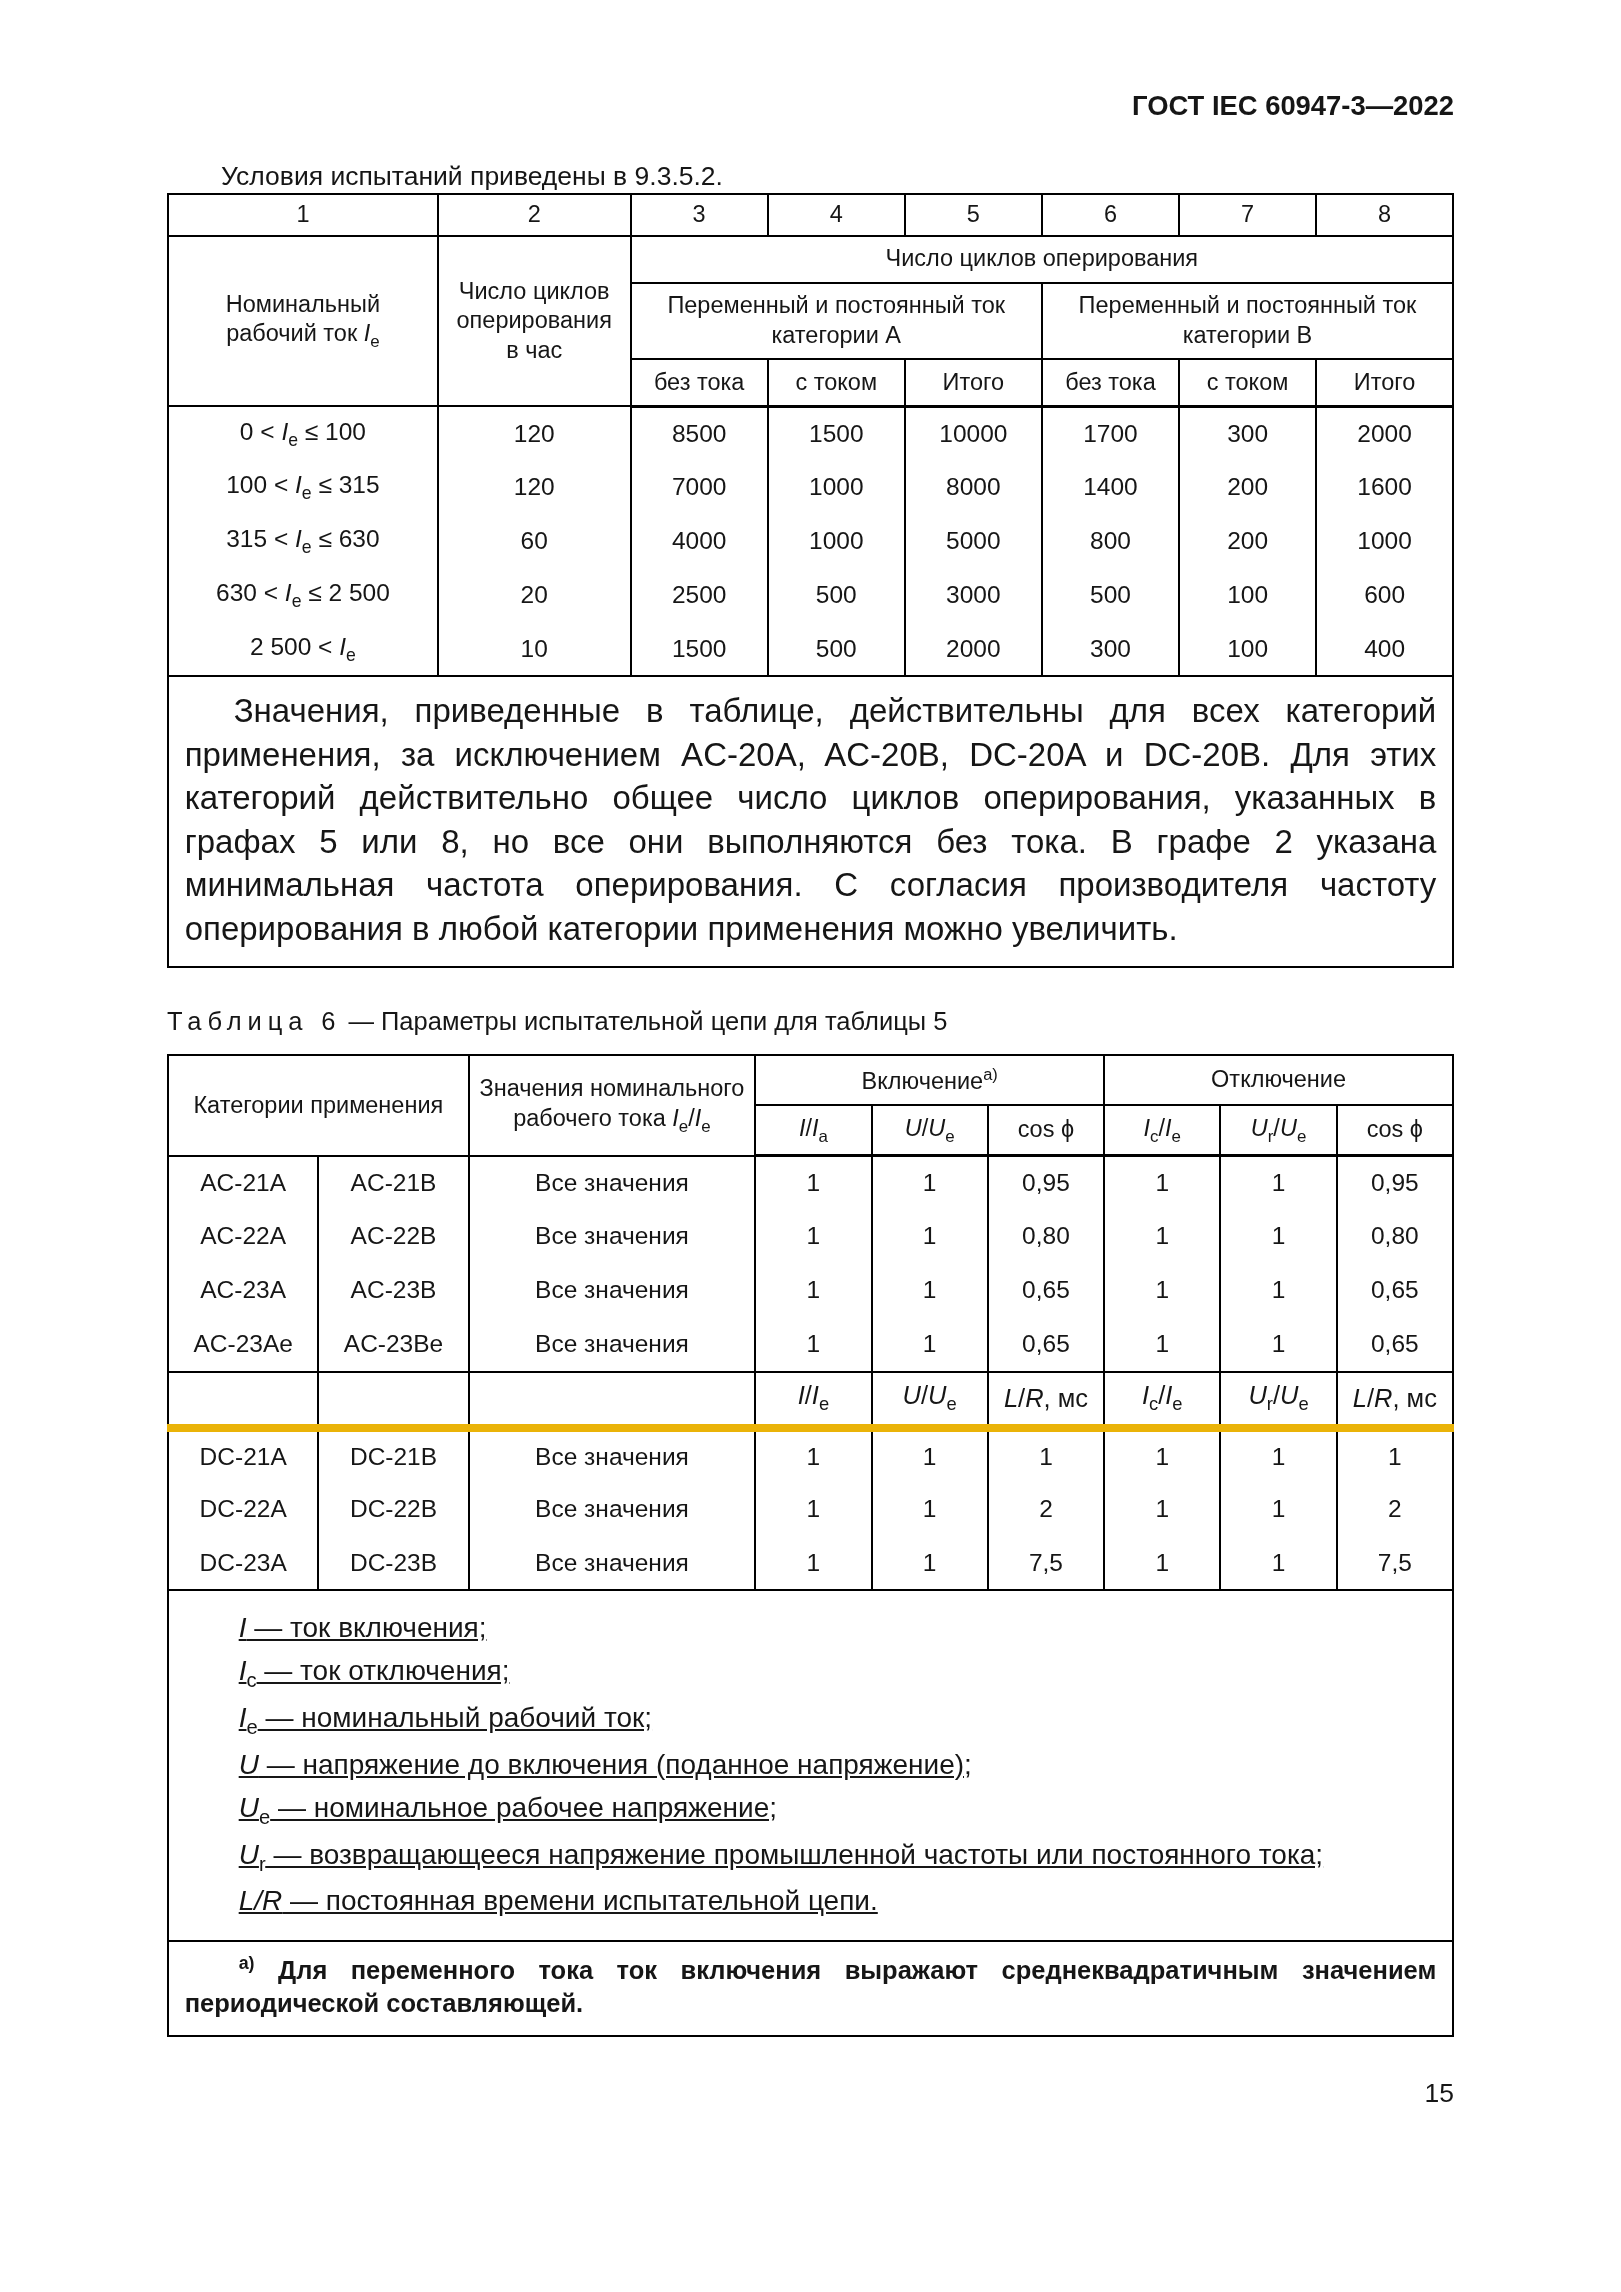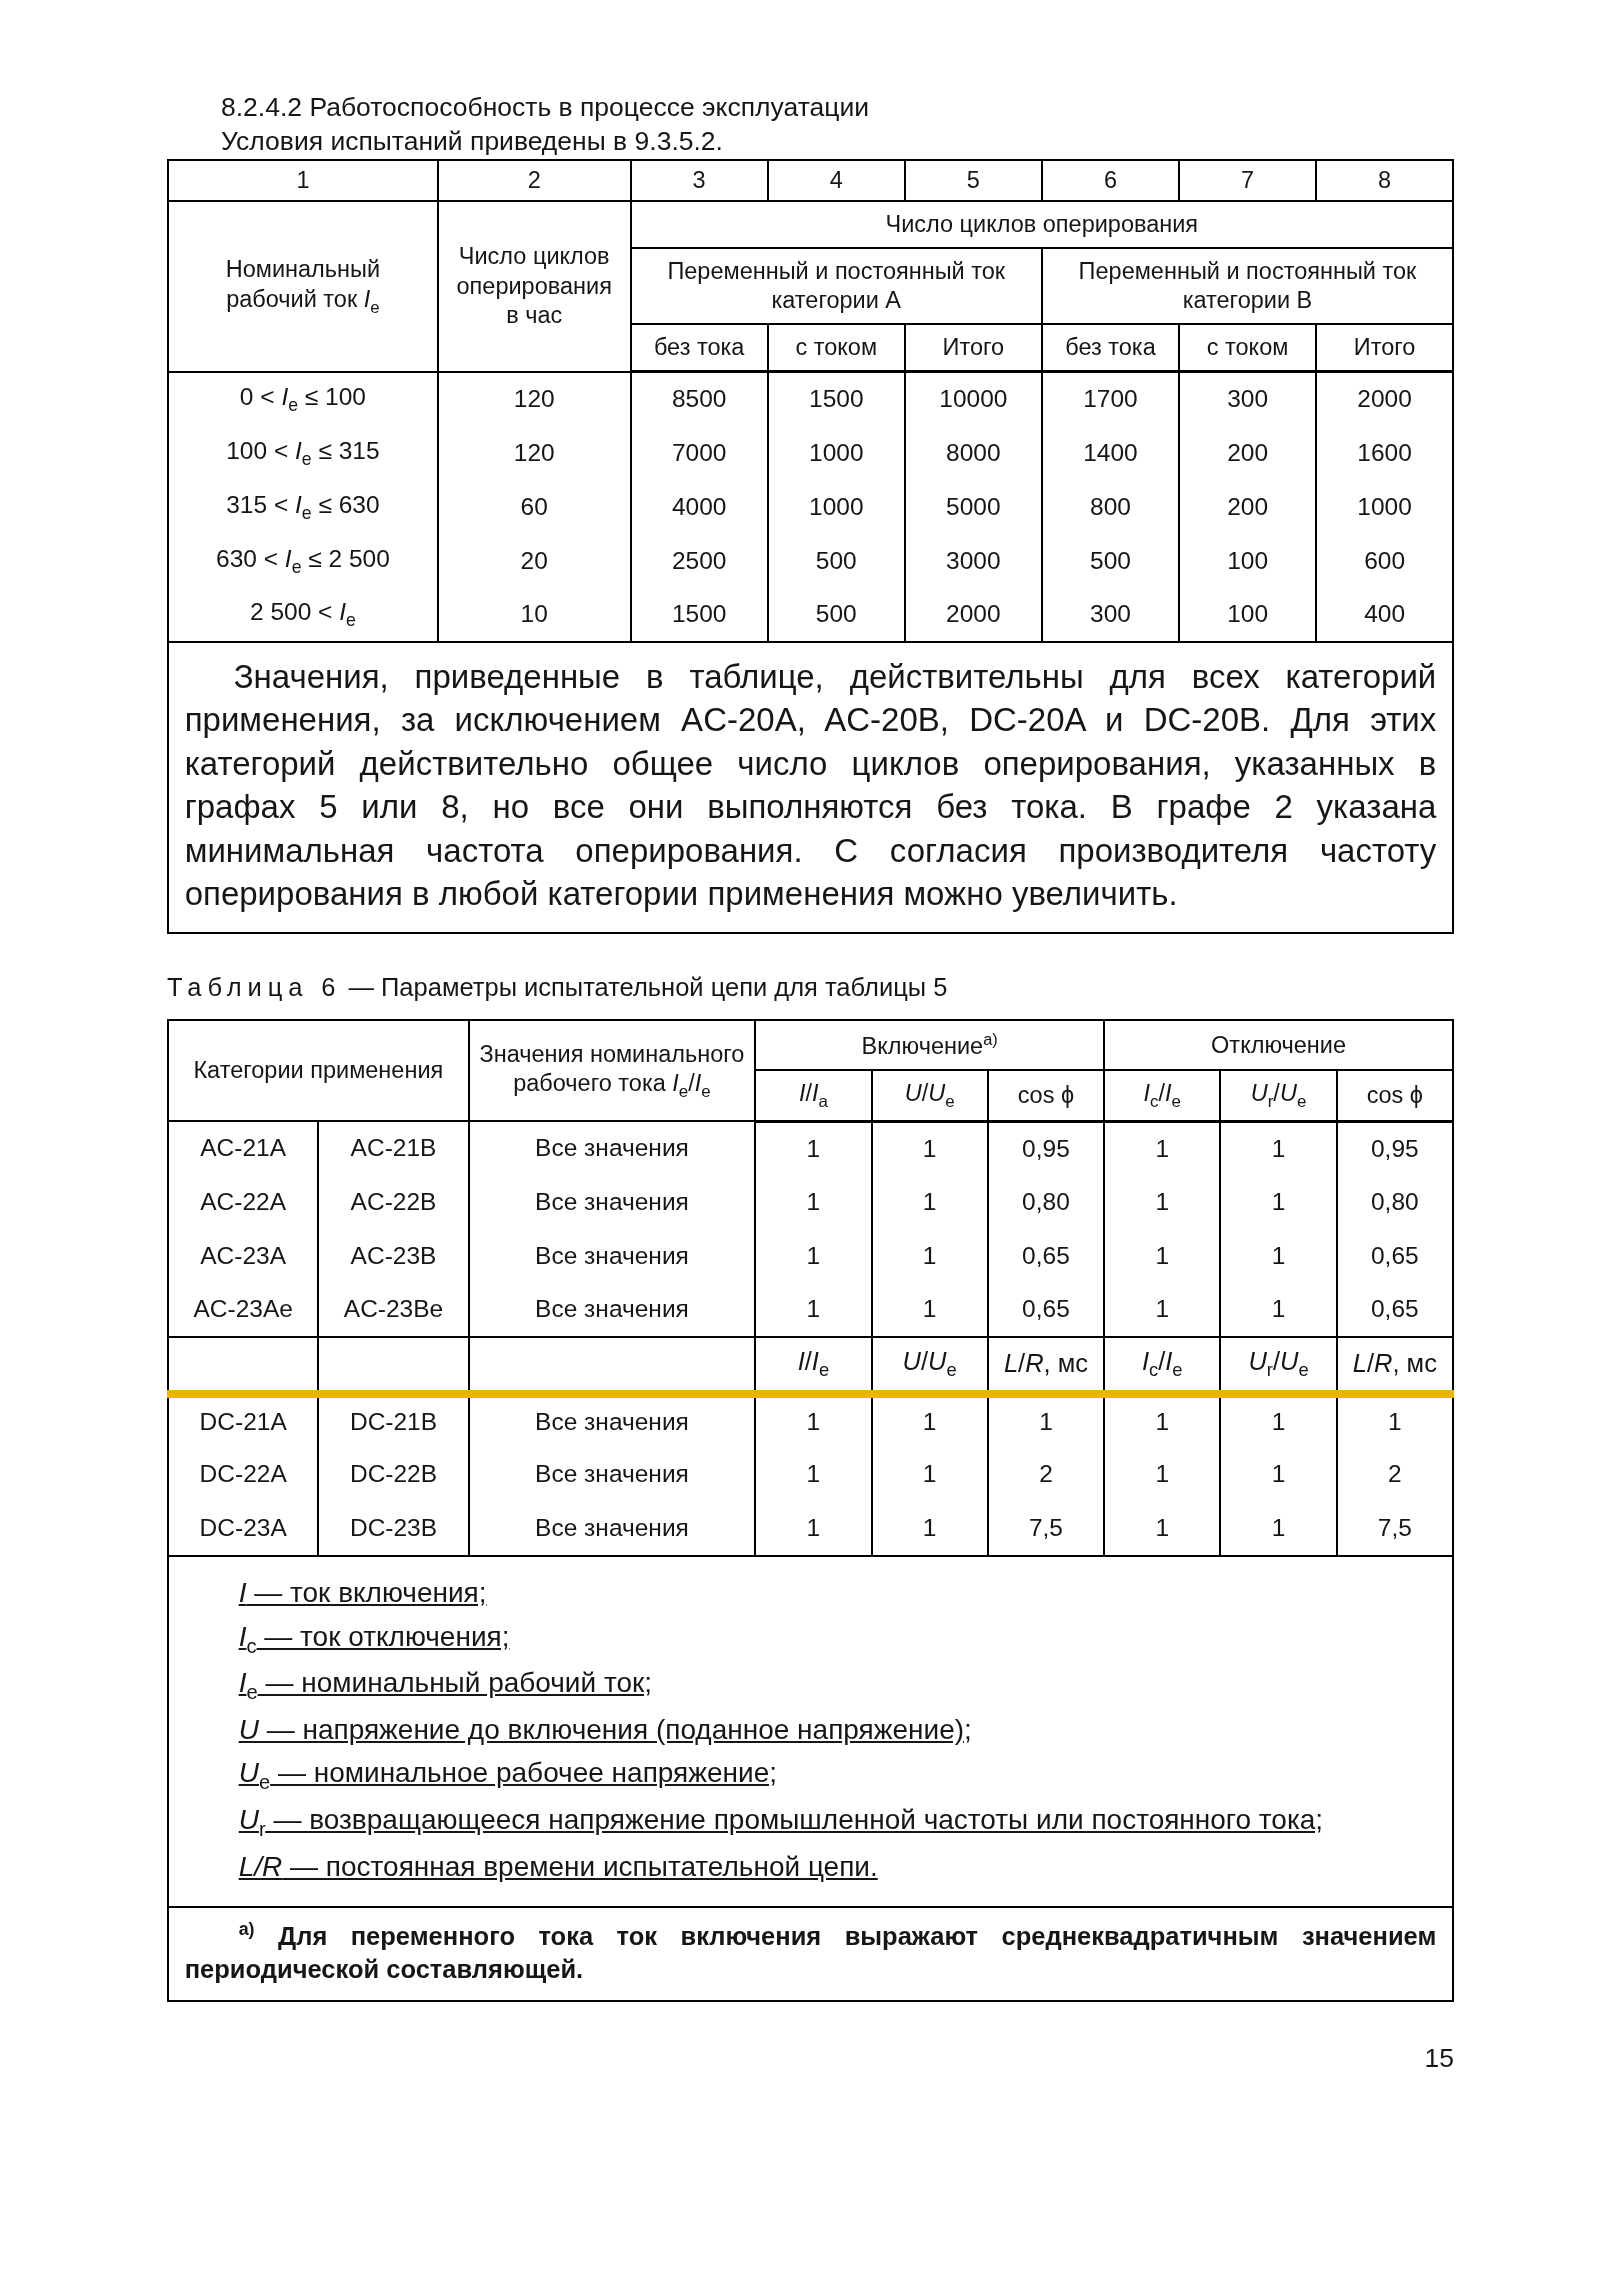--- a/index.html
+++ b/index.html
@@ -48,22 +48,22 @@
   }
   sub { font-size: 72%; }
   sup { font-size: 70%; }
   .page-number { text-align: right; font-size: 26.5px; margin-top: 41px; }
 </style>
 </head>
 <body>
 
 <div class="page">
 
-
-  <p class="para">8.2.4.2 Работоспособность в процессе эксплуатации</p>
+  <div class="doc-header">ГОСТ IEC 60947-3—2022</div>
+
   <p class="para">Условия испытаний приведены в 9.3.5.2.</p>
 
 
   <table>
     <colgroup>
       <col style="width:21%">
         <col style="width:15%">
       <col style="width:10.67%">
         <col style="width:10.67%">
         <col style="width:10.67%">

